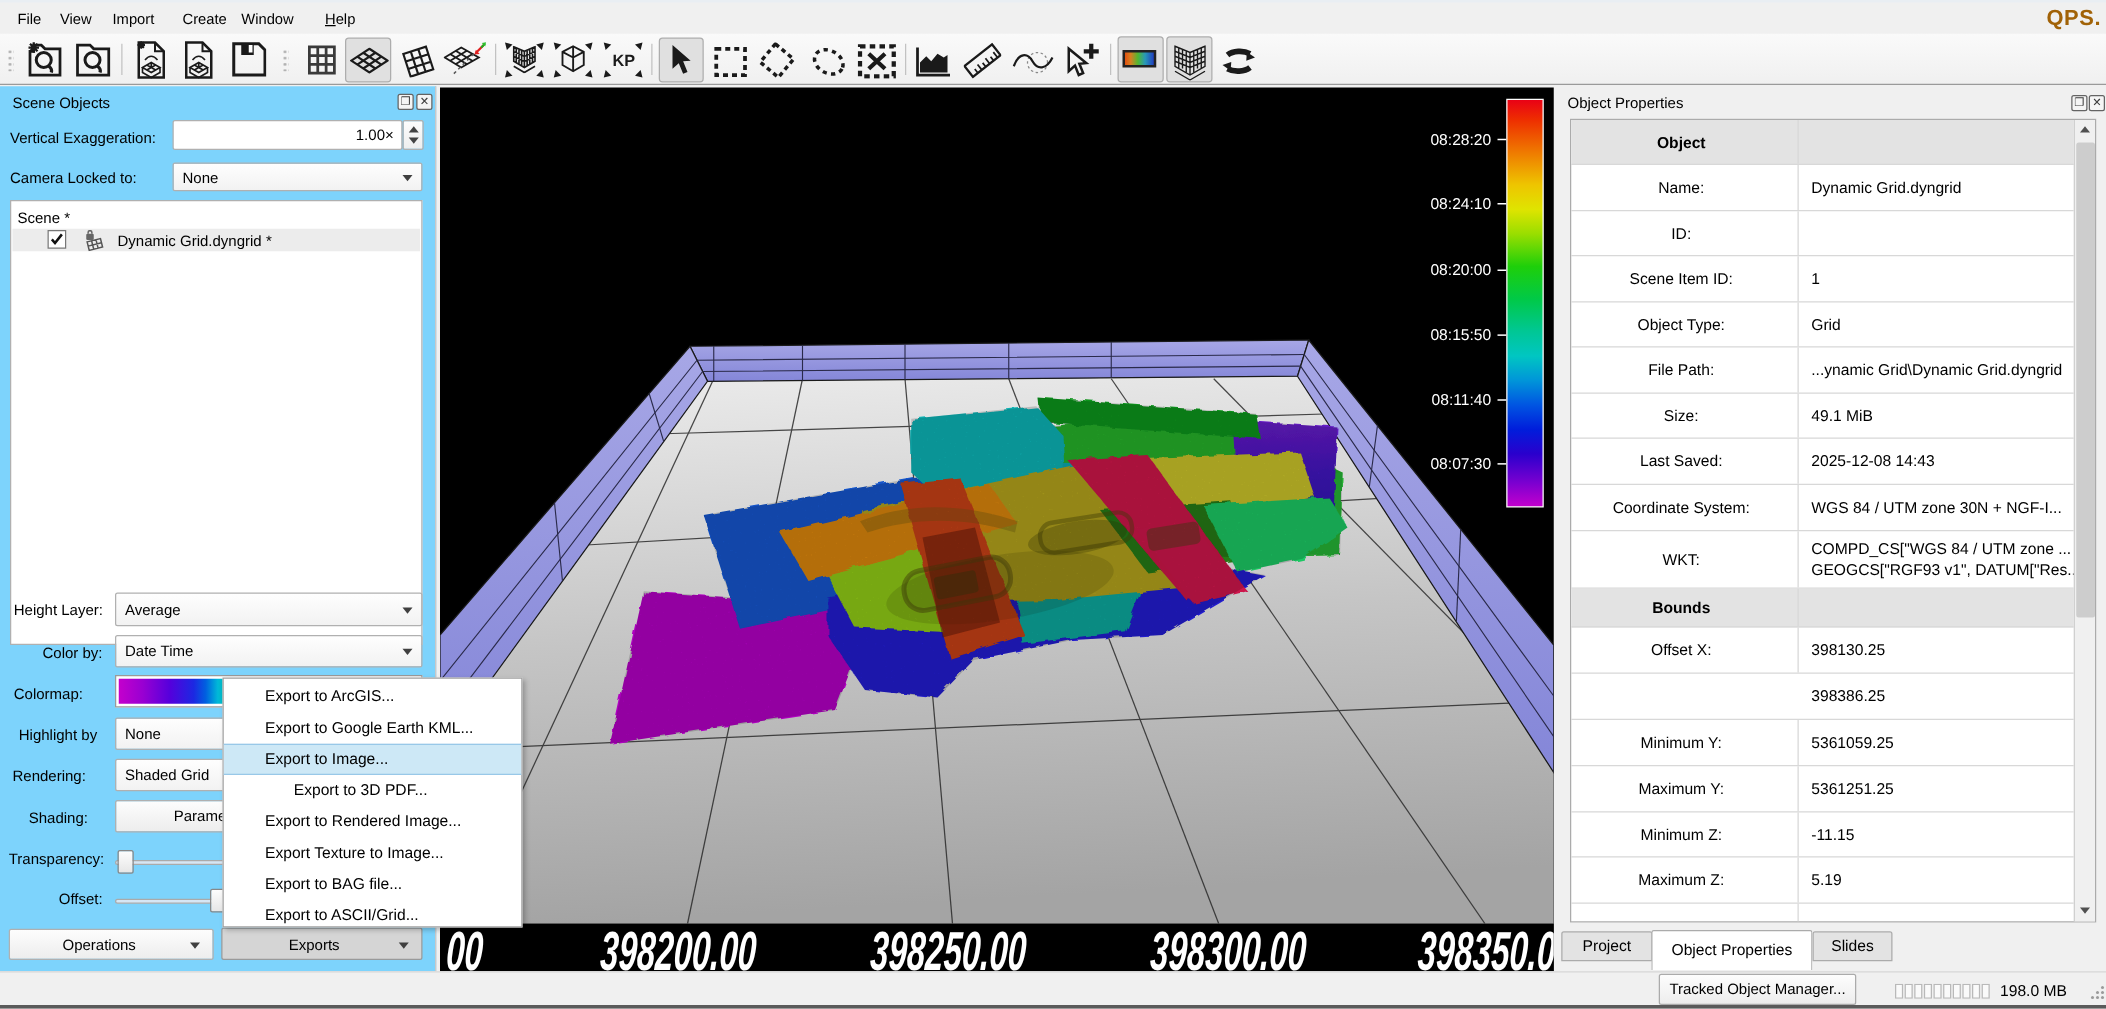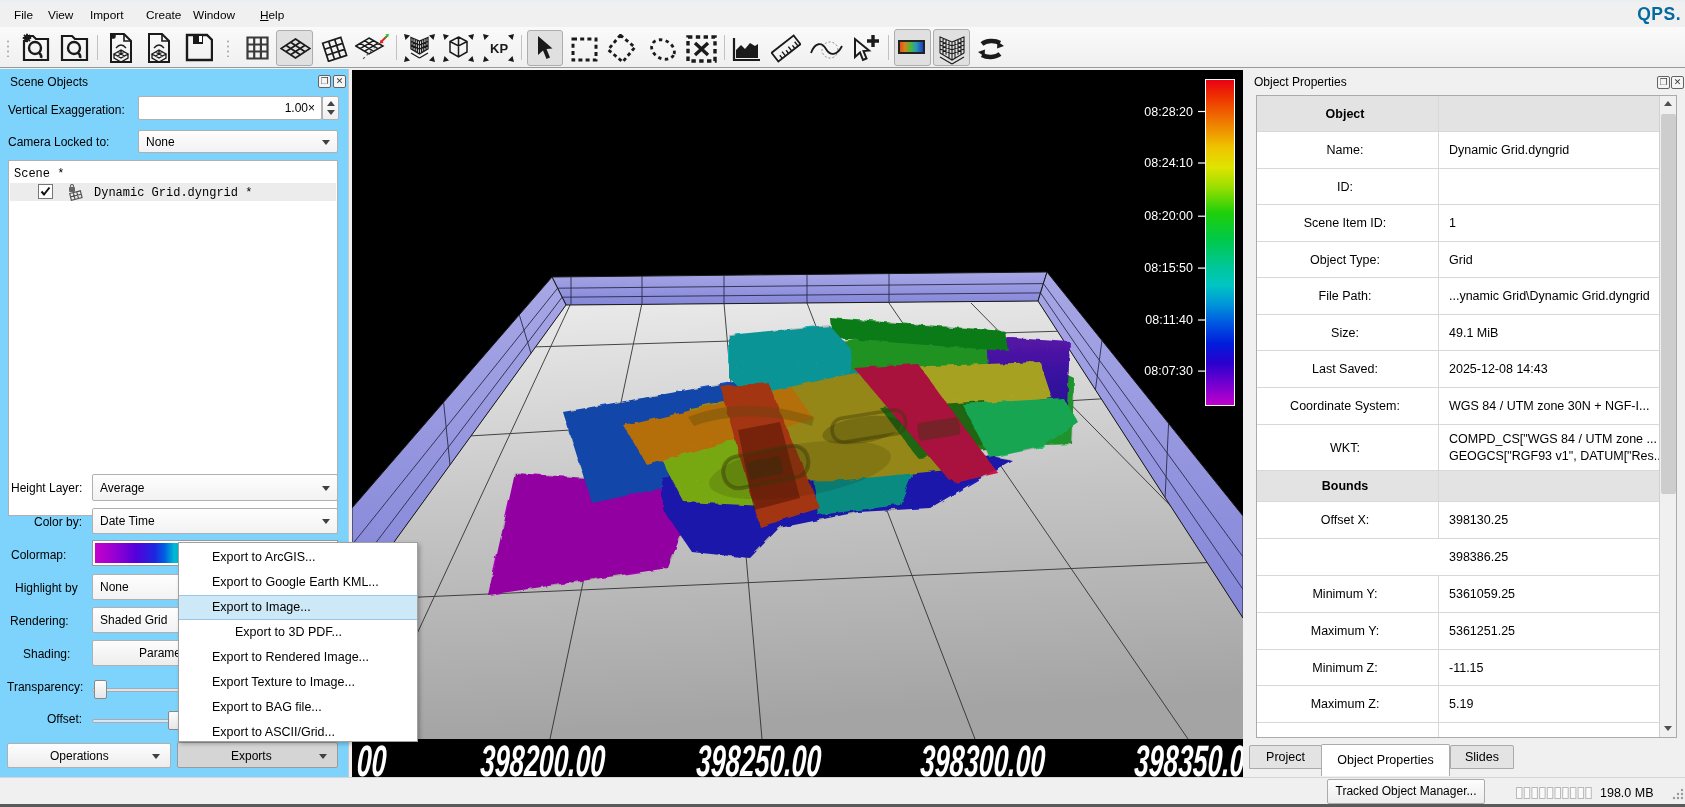--- a/index.html
+++ b/index.html
@@ -3,21 +3,21 @@
 <meta charset="utf-8">
 <style>
 * { margin:0; padding:0; box-sizing:border-box; }
 html,body { width:1685px; height:807px; overflow:hidden; }
 body { font-family:"Liberation Sans", sans-serif; background:#f0f0f0; position:relative; font-size:12px; color:#000; }
 .abs { position:absolute; }
 
 
 #menubar { position:absolute; left:0; top:0; width:1685px; height:27px; background:#f0f0f0; border-top:2px solid #e9eef3; }
 #menubar .mi { position:absolute; top:6px; font-size:11.8px; }
-#logo { position:absolute; right:4px; top:2px; font-size:17.5px; font-weight:bold; color:#0369a1; letter-spacing:0.5px; }
+#logo { position:absolute; right:4px; top:2px; font-size:17.5px; font-weight:bold; color:#a16207; letter-spacing:0.5px; }
 
 
 #toolbar { position:absolute; left:0; top:27px; width:1685px; height:41px; background:linear-gradient(#fafafa,#f0f0f0); border-bottom:1px solid #9a9a9a; }
 .tsep { position:absolute; top:8px; width:1px; height:25px; background:#c2c2c2; }
 .tbtn { position:absolute; top:3px; width:37px; height:36px; background:#e0e0e0; border:1px solid #adadad; border-radius:3px; }
 .ticon { position:absolute; }
 .thandle { position:absolute; top:12px; width:5px; height:18px;
   background-image:radial-gradient(circle, #b0b0b0 1px, transparent 1.2px);
   background-size:4px 5px; }
 
@@ -247,21 +247,21 @@
     <div class="abs" style="left:3.5px; top:4px; width:0; height:0; border-left:4px solid transparent; border-right:4px solid transparent; border-bottom:5px solid #444;"></div>
     <div class="abs" style="left:3.5px; top:13px; width:0; height:0; border-left:4px solid transparent; border-right:4px solid transparent; border-top:5px solid #444;"></div>
   </div>
 
   <div class="label" style="left:8px; top:66px;">Camera Locked to:</div>
   <div class="combo" style="left:138px; top:61px; width:200px; height:23px;">
       <span class="ct">None</span>
       <span class="carrow"></span>
     </div>
 
-  <div class="abs" style="left:8px; top:91px; width:330px; height:356px; background:#fff; border:1px solid #b0b0b0;font-family:Liberation Mono, monospace;">
+  <div class="abs" style="left:8px; top:91px; width:330px; height:356px; background:#fff; border:1px solid #b0b0b0;">
     <div class="label" style="left:5px; top:6px;">Scene *</div>
     <div class="abs" style="left:1px; top:22px; width:326px; height:18px; background:#ececec;"></div>
     <div class="abs" style="left:29px; top:23px; width:15px; height:15px; background:#fff; border:1px solid #777;">
       <svg width="13" height="13" viewBox="0 0 13 13" style="position:absolute; left:0; top:0;">
           <path d="M2.5 6.5 L5 9.5 L10.5 2.5" fill="none" stroke="#111" stroke-width="2"></path>
         </svg>
     </div>
     <svg class="abs" style="left:58px; top:23px;" width="18" height="17" viewBox="0 0 18 17">
       <g transform="rotate(-14 9 10)">
           <path d="M3 8 l11 0 0 7 -11 0 Z M3 11.5 l11 0 M6.7 8 l0 7 M10.3 8 l0 7" stroke="#555" fill="none" stroke-width="1.2"></path>

